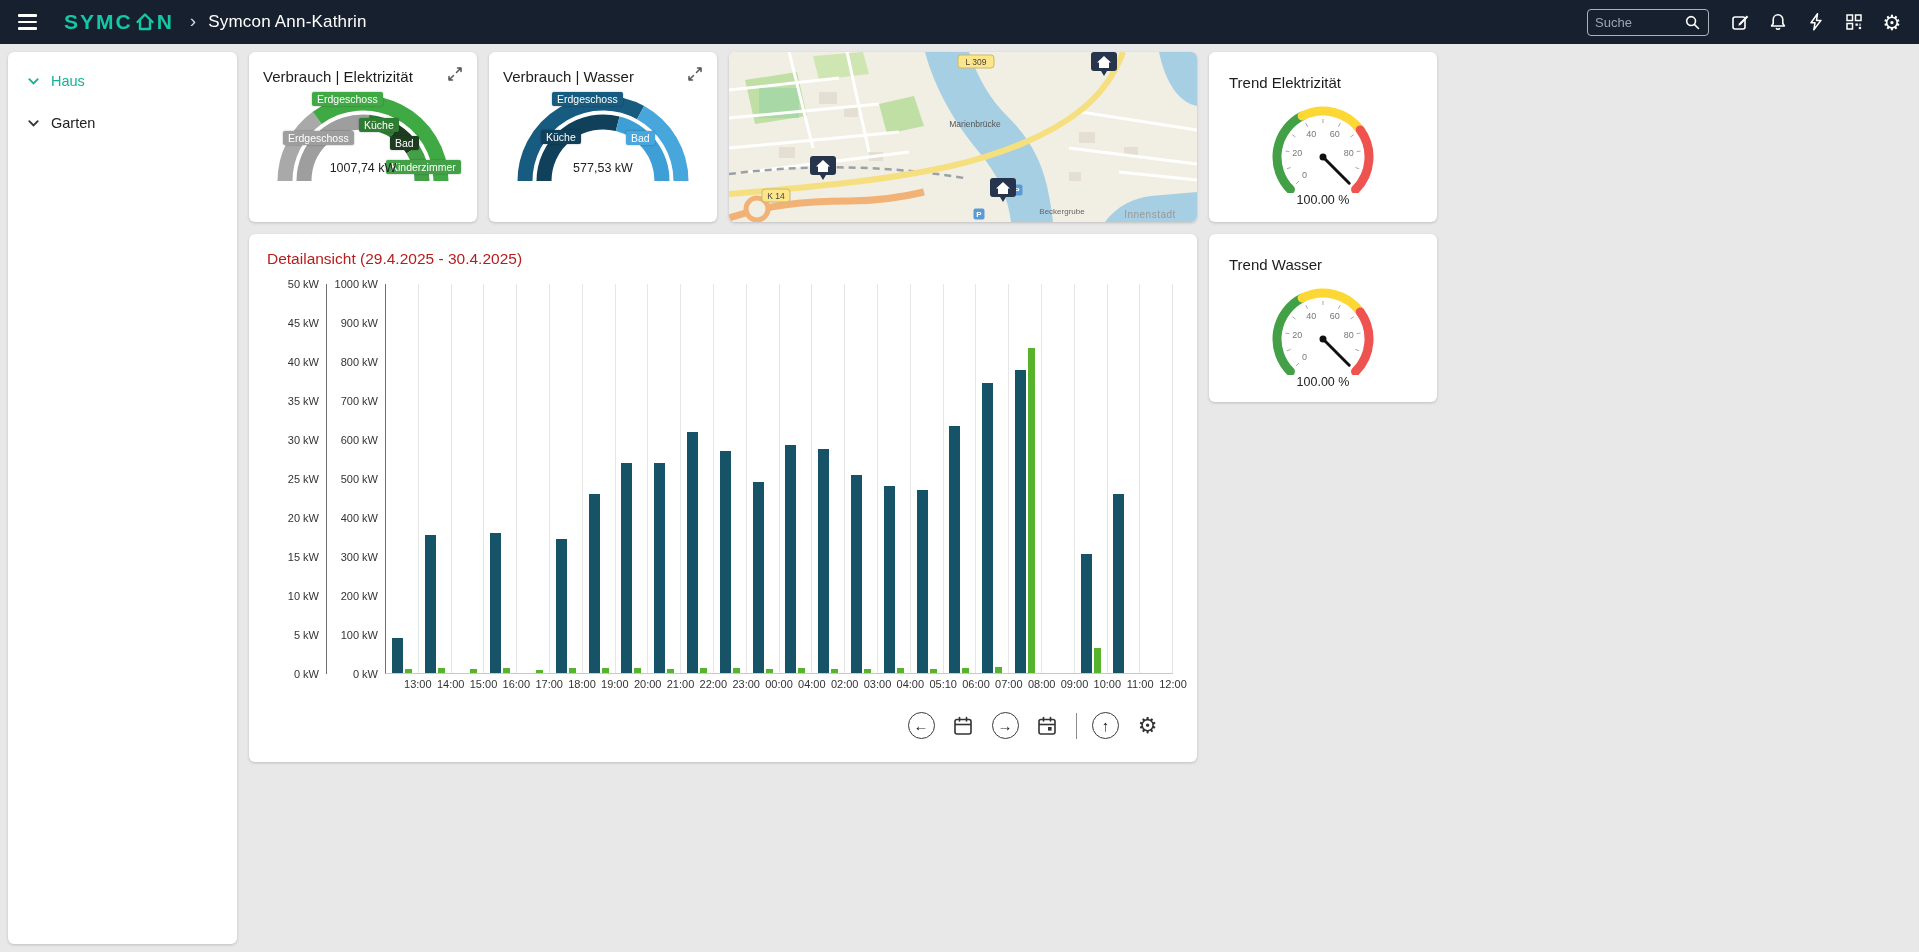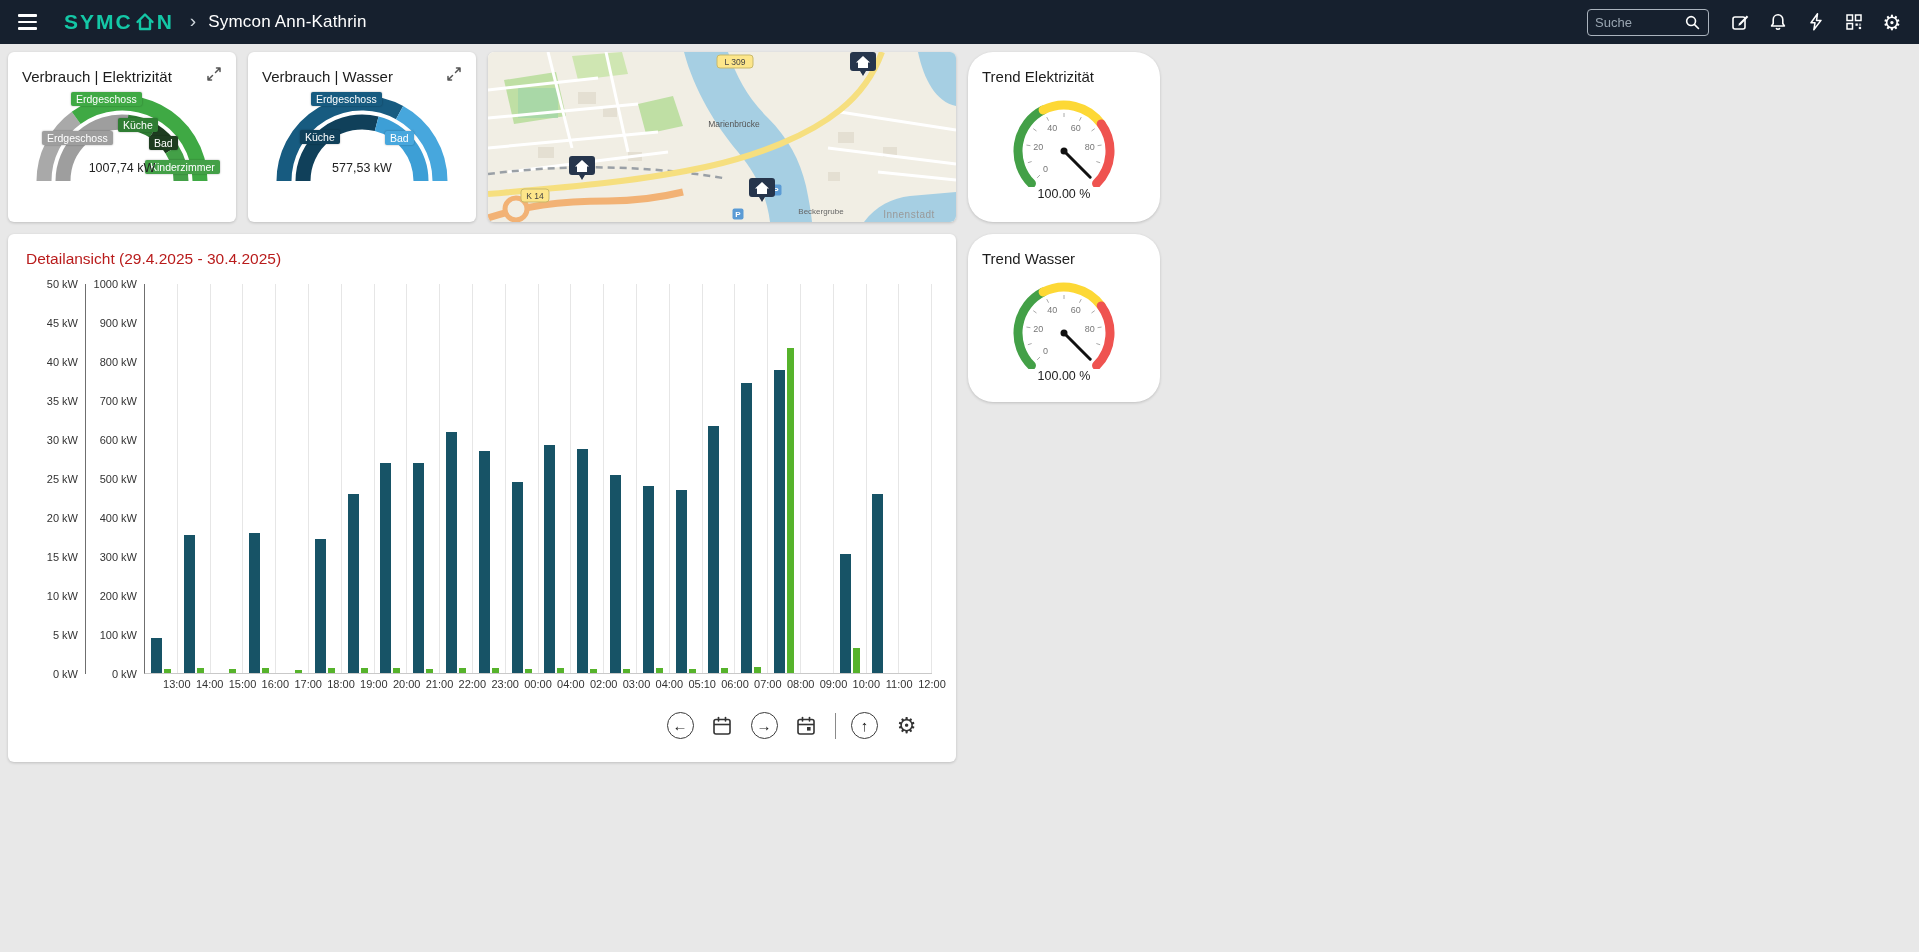--- a/index.html
+++ b/index.html
@@ -41,21 +41,21 @@
   .card-head h2 { font-size:15px; font-weight:500; color:#1c1c1c; padding:6px 4px 0 4px; }
   .expand { background:none; border:none; cursor:pointer; padding:4px; }
   .donut-wrap { position:relative; height:118px; }
   .donut-wrap svg { display:block; margin:0 auto; }
   .chip { position:absolute; font-size:10.5px; color:#fff; padding:1px 5px; border-radius:2px; white-space:nowrap; box-shadow:0 0 2px rgba(0,0,0,.35); max-width:82px; overflow:hidden; text-overflow:clip; }
   .donut-value { position:absolute; left:0; right:0; top:72px; text-align:center; font-size:12.5px; color:#222; }
 
   .map-card { width:468px; height:170px; overflow:hidden; position:relative; cursor:grab; }
   .map-card svg { display:block; }
 
-  .trend-card { width:192px; height:170px; padding:10px;border-radius:25px; }
+  .trend-card { width:228px; height:170px; padding:16px; }
   .trend-card.second { height:168px; }
   .trend-card h2 { font-size:15px; font-weight:500; color:#1c1c1c; padding:6px 4px 0 4px; }
   .trend-card svg { display:block; margin:2px auto 0 auto; }
   .gauge-value { text-align:center; font-size:12.5px; color:#222; margin-top:0px; }
 
   
   .detail-card { width:948px; height:528px; padding:16px 14px 12px 14px; }
   .detail-title { font-size:15.5px; color:#b91c1c; font-weight:500; padding-left:4px; }
   .chart { display:flex; margin-top:16px; padding-right:10px; }
   .yaxis { position:relative; height:390px; font-size:11px; color:#333; }
@@ -133,20 +133,38 @@
       </svg>
     </button>
     <button class="icon-btn">
       <span class="gear-glyph">⚙</span>
     </button>
   </div>
 </header>
 
 <div class="app">
 
+  <aside class="card sidebar">
+    <div class="side-item active">
+      <span class="chev">
+        <svg width="15" height="15" viewBox="0 0 16 16">
+            <polyline points="3.5,5.5 8,10 12.5,5.5" stroke="#12b394" stroke-width="2" fill="none" stroke-linecap="round"></polyline>
+          </svg>
+      </span>
+      <span>Haus</span>
+    </div>
+    <div class="side-item">
+      <span class="chev">
+        <svg width="15" height="15" viewBox="0 0 16 16">
+            <polyline points="3.5,5.5 8,10 12.5,5.5" stroke="#333" stroke-width="2" fill="none" stroke-linecap="round"></polyline>
+          </svg>
+      </span>
+      <span>Garten</span>
+    </div>
+  </aside>
 
   <div class="main-col">
     <div class="row-top">
 
       <section class="card donut-card">
         <div class="card-head">
           <h2>Verbrauch | Elektrizität</h2>
           <button class="expand">
             <svg width="16" height="16" viewBox="0 0 16 16">
               <path d="M9.5 6.5 L14 2 M14 2 H10.5 M14 2 V5.5 M6.5 9.5 L2 14 M2 14 H5.5 M2 14 V10.5" stroke="#555" stroke-width="1.5" fill="none" stroke-linecap="round"></path>

